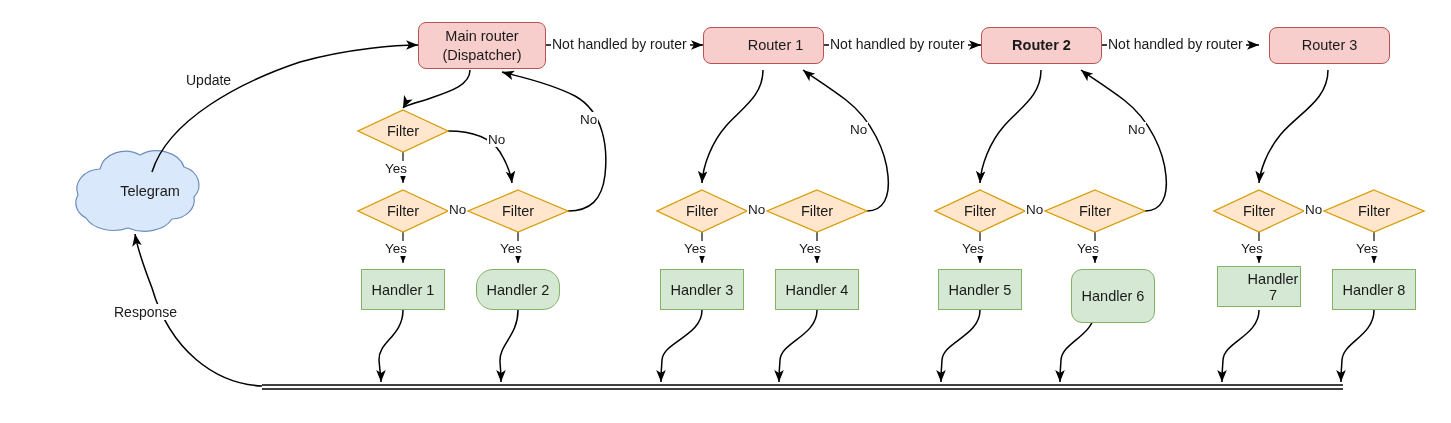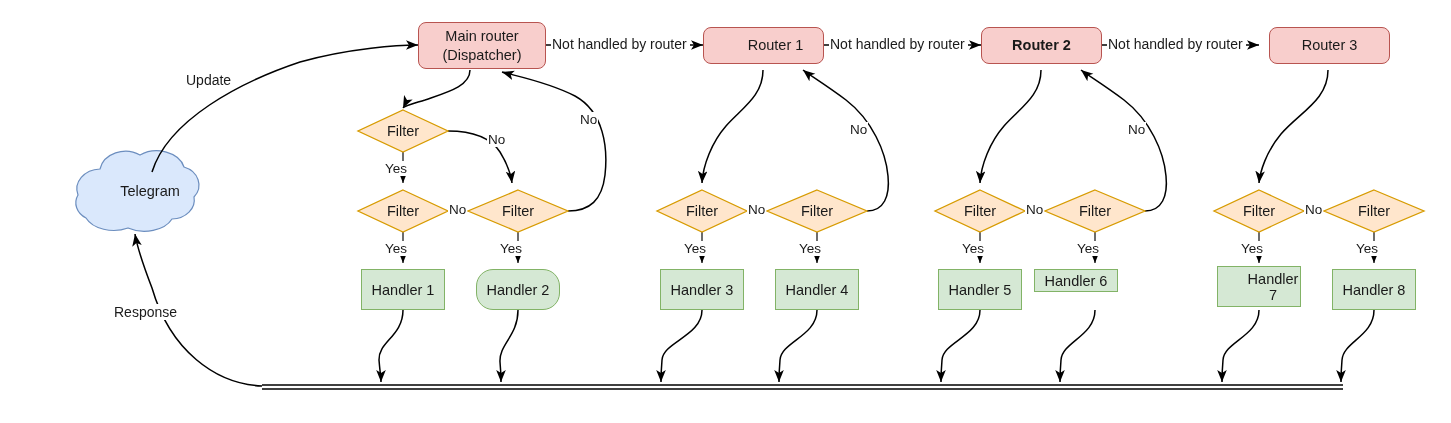--- a/index.html
+++ b/index.html
@@ -153,21 +153,21 @@
   </div>
   <div class="node handler" style="left:660px;top:269px;width:84px;height:41px;">
     <span>Handler 3</span>
   </div>
   <div class="node handler" style="left:775px;top:269px;width:84px;height:41px;">
     <span>Handler 4</span>
   </div>
   <div class="node handler" style="left:938px;top:269px;width:84px;height:41px;">
     <span>Handler 5</span>
   </div>
-  <div class="node handler" style="left:1034px;top:269px;width:84px;height:23px;">
+  <div class="node handler" style="left:1071px;top:269px;width:84px;height:54px;border-radius:11px;">
     <span>Handler 6</span>
   </div>
   <div class="node handler" style="left:1217px;top:266px;width:84px;height:41px;padding-left:28px;">
     <span>Handler 7</span>
   </div>
   <div class="node handler" style="left:1332px;top:269px;width:84px;height:41px;text-align:right;">
     <span>Handler 8</span>
   </div>
 
   <div class="edge-label nowrap-big" style="left:551px;top:36px;">Not handled by router</div>

